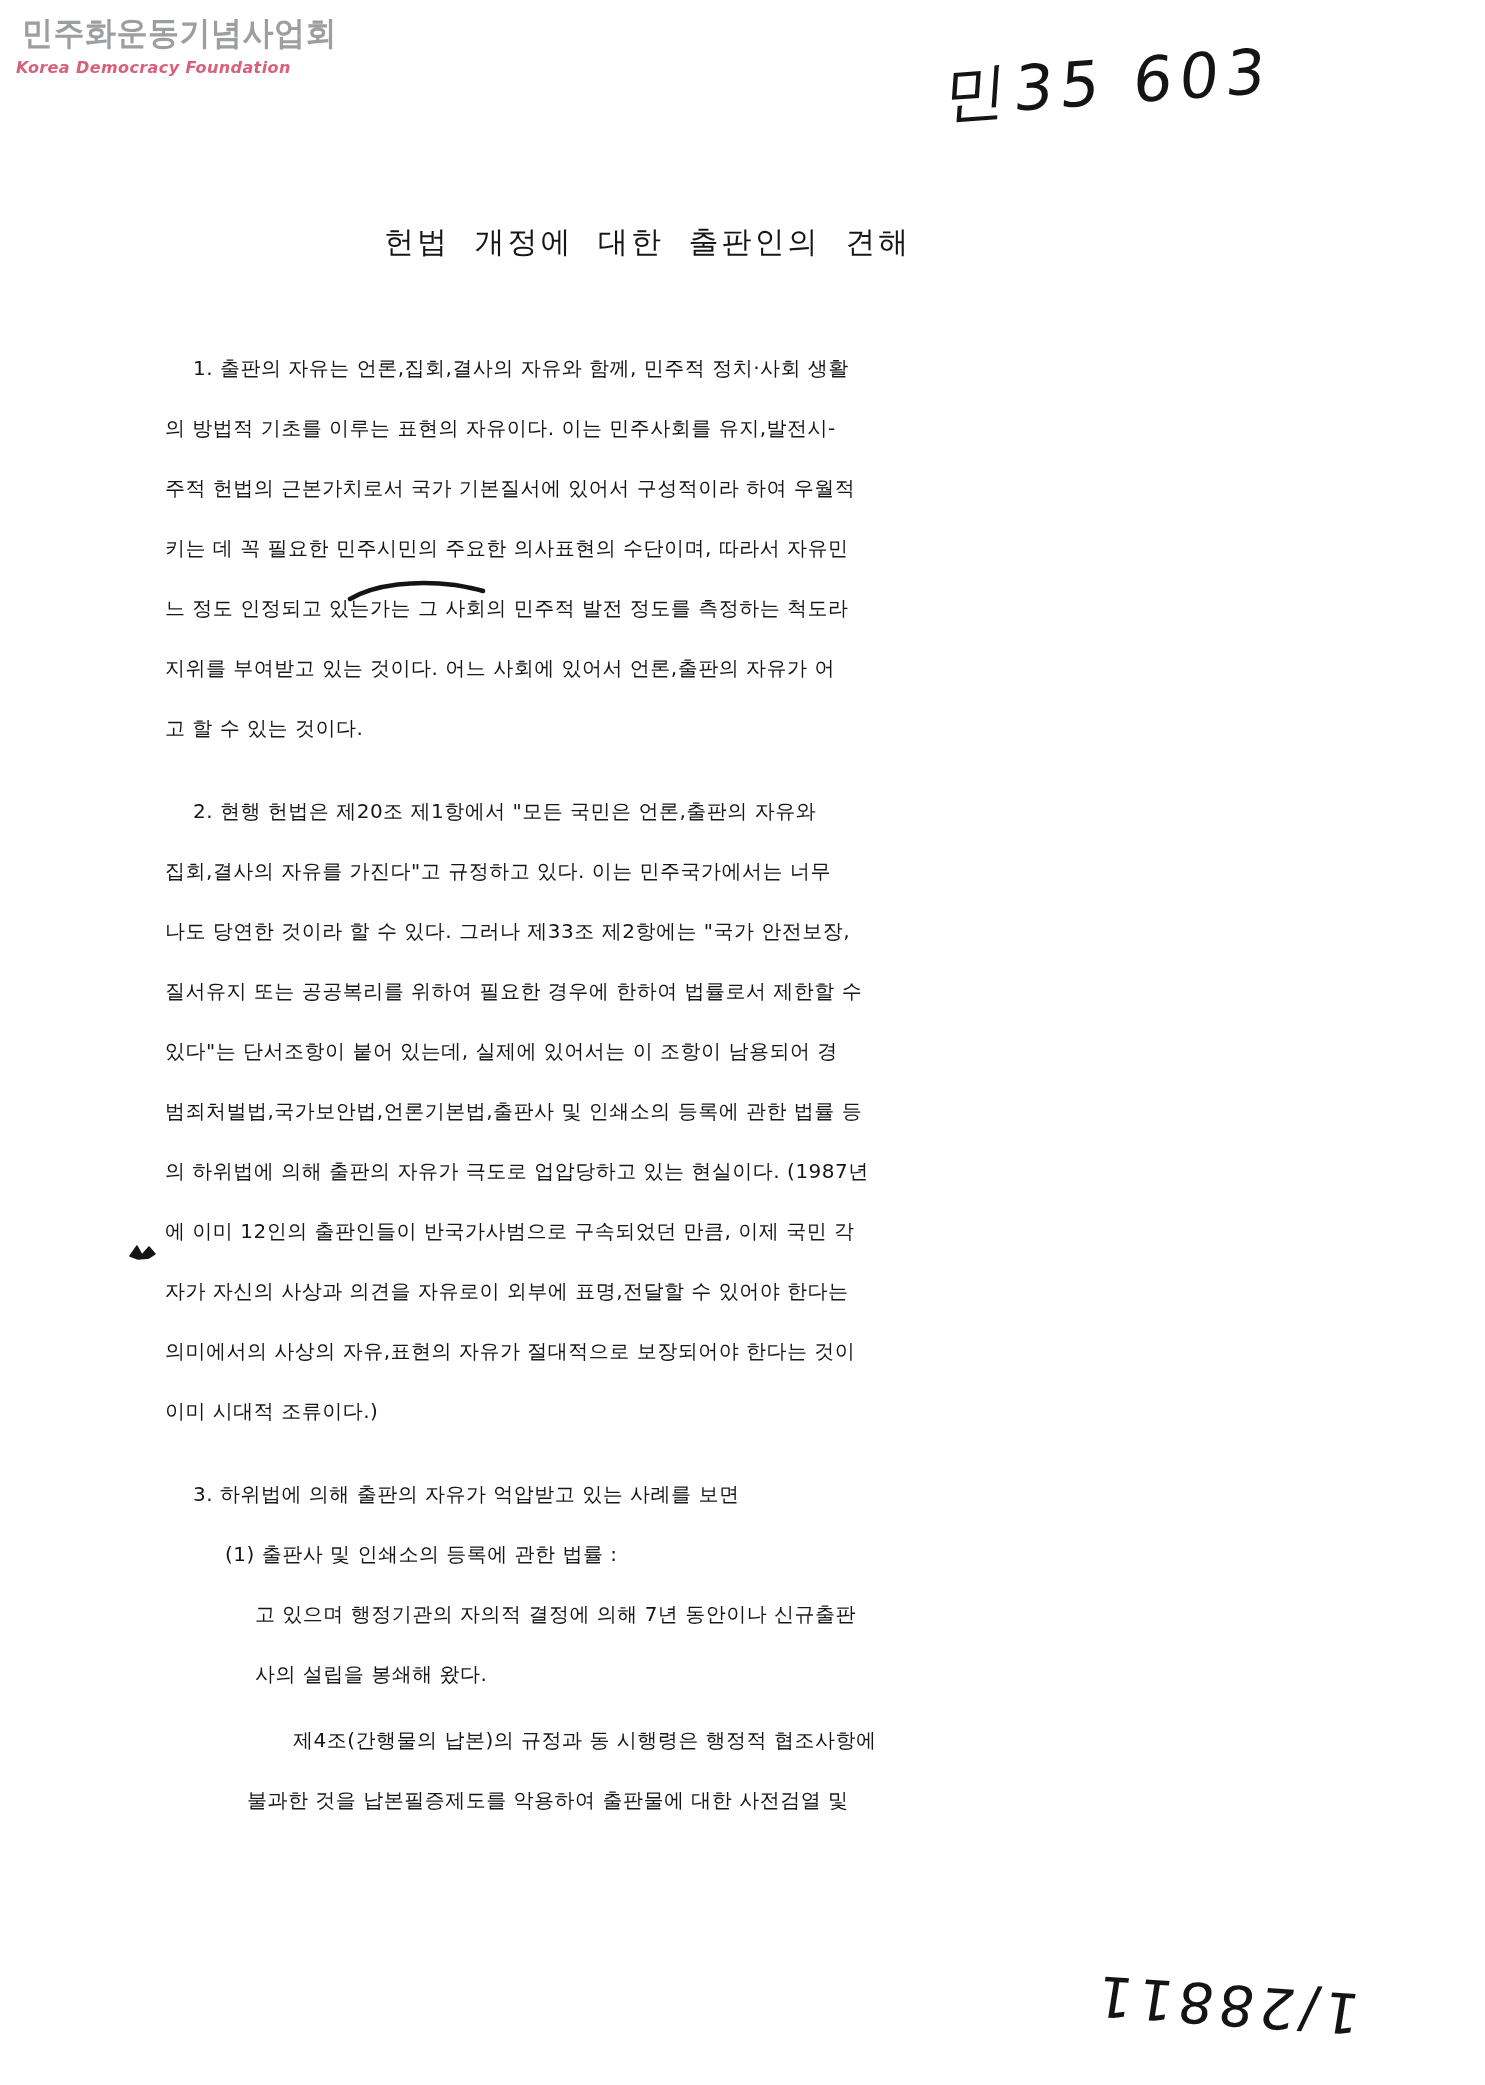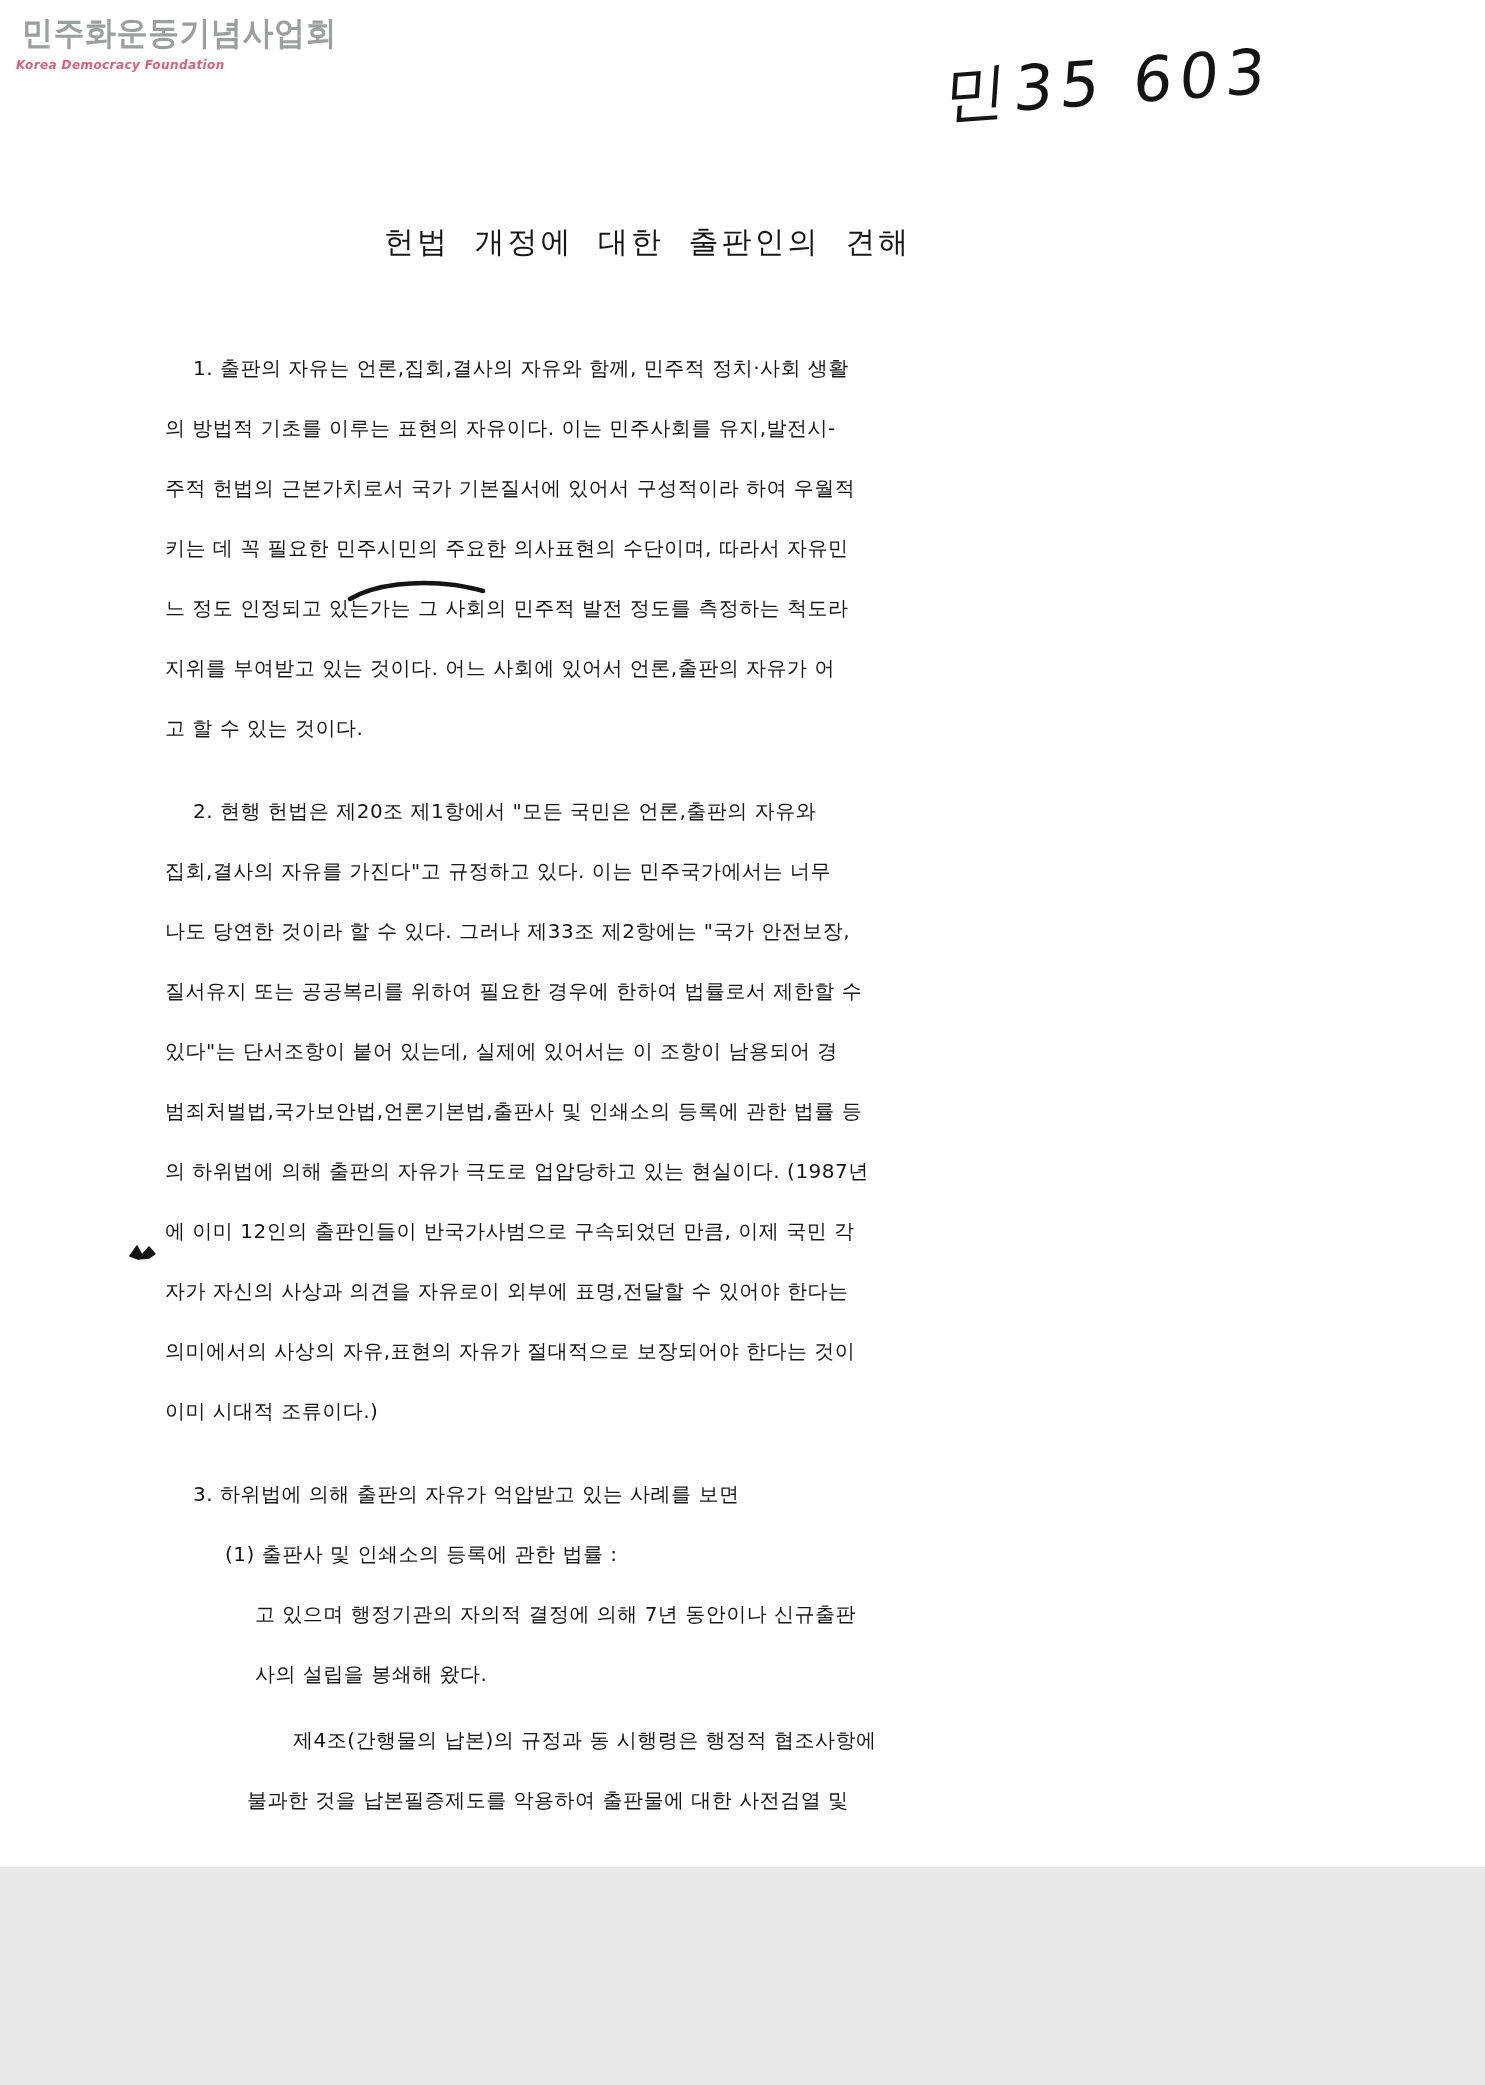--- a/index.html
+++ b/index.html
@@ -1,26 +1,26 @@
 <!DOCTYPE html>
 <html><head>
 <meta charset="utf-8">
 <style>
   html,body{margin:0;padding:0;background:#e8e8e8;}
   .page{
-    position:relative;width:1485px;height:1867px;background:#ffffff;
+    position:relative;width:1485px;height:2085px;background:#ffffff;
     overflow:hidden;font-family:"DejaVu Sans",sans-serif;color:#161616;
   }
   
   .logo-kr{
     position:absolute;left:22px;top:12px;font-size:31px;font-weight:bold;
     color:#9c9ea0;letter-spacing:0.5px;transform:scaleY(1.05);
   }
   .logo-en{
-    position:absolute;left:16px;top:58px;font-size:12px;font-weight:bold;
+    position:absolute;left:16px;top:58px;font-size:16px;font-weight:bold;
     font-style:italic;color:#d8607a;letter-spacing:0.4px;
   }
   
   .hw{color:#141414;font-family:"DejaVu Sans",sans-serif;}
   .hw-top{
     position:absolute;left:948px;top:52px;font-size:62px;letter-spacing:7px;
     transform:rotate(-4deg) skewX(-8deg);transform-origin:left top;
   }
   .hw-bottom{
     position:absolute;left:1092px;top:1972px;font-size:56px;letter-spacing:5px;

